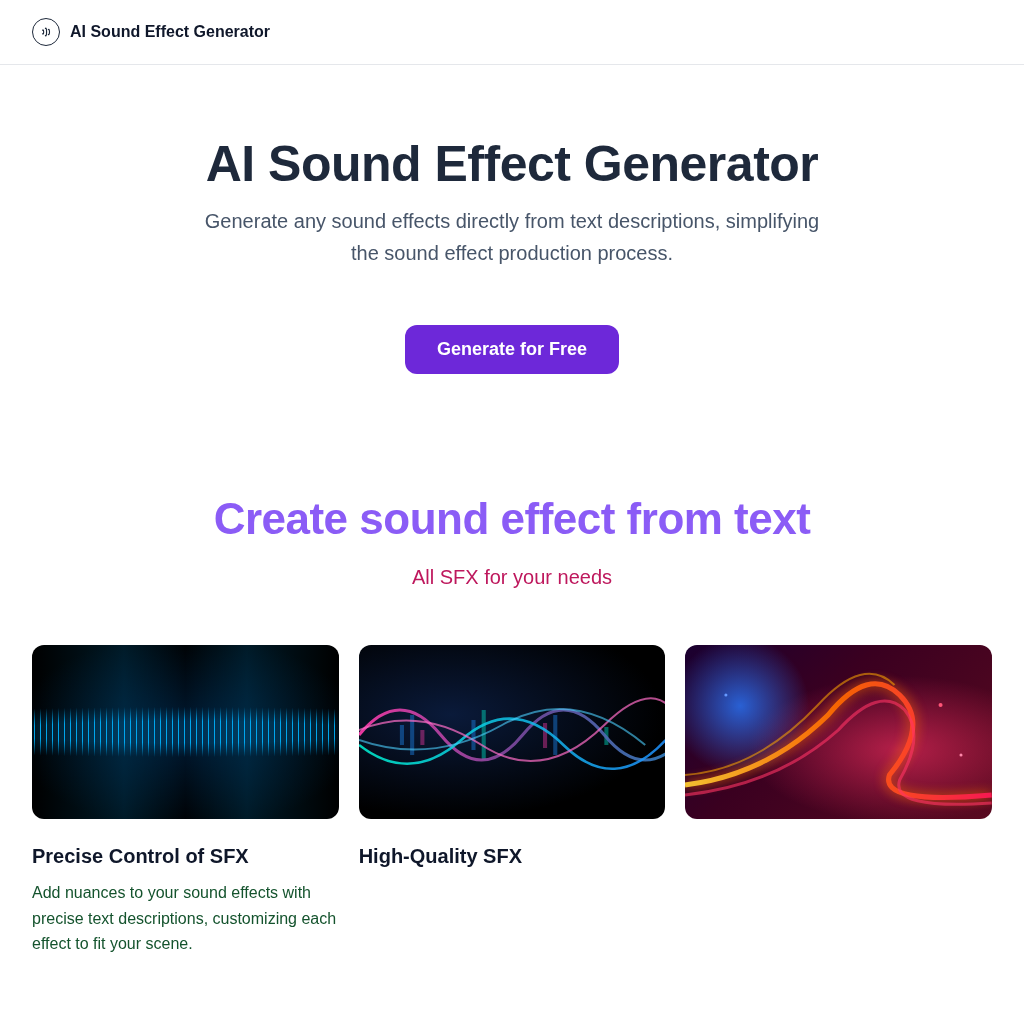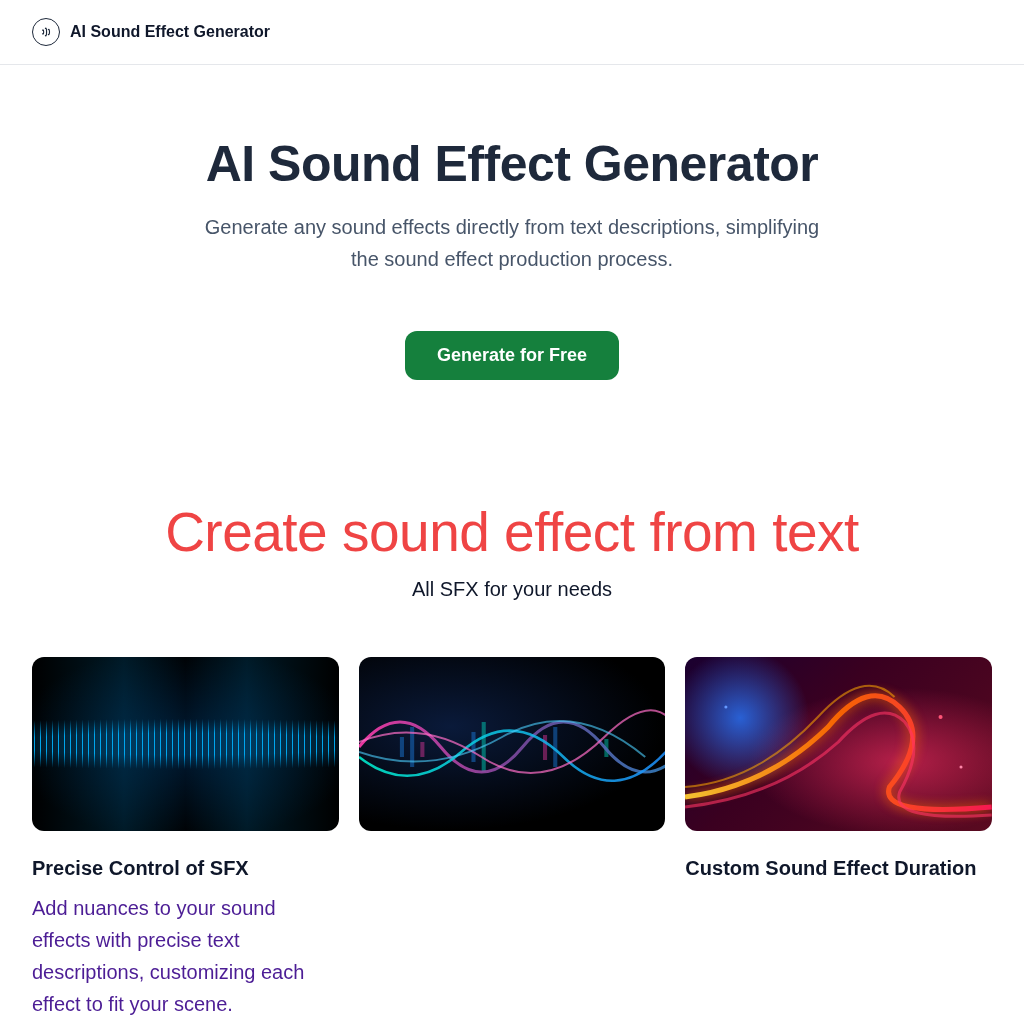--- a/index.html
+++ b/index.html
@@ -48,48 +48,48 @@
   .hero-title {
     font-size: 50px;
     font-weight: 700;
     color: #1e293b;
     letter-spacing: -0.5px;
   }
   .hero-subtitle {
     font-size: 20px;
     color: #475569;
     max-width: 640px;
-    margin: 18px auto 0;
+    margin: 12px auto 0;
     line-height: 1.6;
   }
   .cta-button {
     display: inline-block;
-    background: #15803d;
+    background: #6d28d9;
     color: #ffffff;
     font-weight: 600;
     font-size: 18px;
     padding: 14px 32px;
     border-radius: 12px;
     margin-top: 56px;
     cursor: pointer;
   }
   .features {
     padding: 0 32px;
     text-align: center;
   }
   .features-title {
-    font-size: 55px;
-    font-weight: 400;
-    color: #ef4444;
+    font-size: 44px;
+    font-weight: 700;
+    color: #8b5cf6;
     letter-spacing: -0.5px;
   }
   .features-subtitle {
     font-size: 20px;
-    color: #0f172a;
-    margin-top: 14px;
+    color: #be185d;
+    margin-top: 22px;
   }
   .cards {
     display: flex;
     gap: 20px;
     margin-top: 56px;
   }
   .card {
     flex: 1;
     text-align: left;
   }
@@ -101,22 +101,22 @@
     position: relative;
     overflow: hidden;
   }
   .card-title {
     font-size: 20px;
     font-weight: 700;
     color: #0f172a;
     margin-top: 26px;
   }
   .card-desc {
-    font-size: 20px;
-    color: #4c1d95;
+    font-size: 16px;
+    color: #14532d;
     margin-top: 12px;
     line-height: 1.6;
   }
   
   .wave1 {
     background: radial-gradient(ellipse at center, #001a33 0%, #000 80%);
   }
   .wave1::before {
     content: "";
     position: absolute;
@@ -217,37 +217,37 @@
             <rect x="180" y="78" width="4" height="25" fill="#ff3cac"></rect>
             <rect x="190" y="70" width="4" height="40" fill="#1e90ff"></rect>
             <rect x="240" y="82" width="4" height="18" fill="#00f5d4"></rect>
           </g>
           <path d="M0,90 Q40,40 80,90 T160,90 T240,90 T320,90" stroke="url(#g2a)" stroke-width="3" fill="none" opacity="0.9"></path>
           <path d="M0,100 Q50,140 100,95 T200,100 T300,95" stroke="url(#g2b)" stroke-width="2.5" fill="none" opacity="0.85"></path>
           <path d="M0,85 Q60,60 120,100 T240,80 T320,95" stroke="#ff6ec7" stroke-width="2" fill="none" opacity="0.7"></path>
           <path d="M0,95 Q70,120 140,80 T280,100" stroke="#4dd0ff" stroke-width="2" fill="none" opacity="0.6"></path>
         </svg>
       </div>
+      <h3 class="card-title">High-Quality SFX</h3>
     </div>
 
     <div class="card">
       <div class="card-img wave3">
         <svg viewBox="0 0 300 174" preserveAspectRatio="none">
           <defs>
             <linearGradient id="g3" x1="0" x2="1">
               <stop offset="0%" stop-color="#ffcc33"></stop>
               <stop offset="50%" stop-color="#ff6a00"></stop>
               <stop offset="100%" stop-color="#ff1a55"></stop>
             </linearGradient>
           </defs>
           <path d="M0,140 Q80,130 140,70 Q180,20 210,50 Q240,80 200,130 Q190,160 300,150" stroke="url(#g3)" stroke-width="5" fill="none" opacity="0.95" filter="drop-shadow(0 0 6px #ff6a00)"></path>
           <path d="M0,150 Q90,140 150,85 Q190,40 215,65 Q235,90 210,135 Q200,165 300,158" stroke="#ff3366" stroke-width="3" fill="none" opacity="0.6"></path>
           <path d="M0,130 Q70,125 130,60 Q175,10 205,40" stroke="#ffaa00" stroke-width="2" fill="none" opacity="0.55"></path>
           <circle cx="250" cy="60" r="2" fill="#ff5577"></circle>
           <circle cx="270" cy="110" r="1.5" fill="#ff88aa"></circle>
           <circle cx="40" cy="50" r="1.5" fill="#6699ff"></circle>
         </svg>
       </div>
-      <h3 class="card-title">Custom Sound Effect Duration</h3>
     </div>
 
   </div>
 </div>
 
 </body></html>

